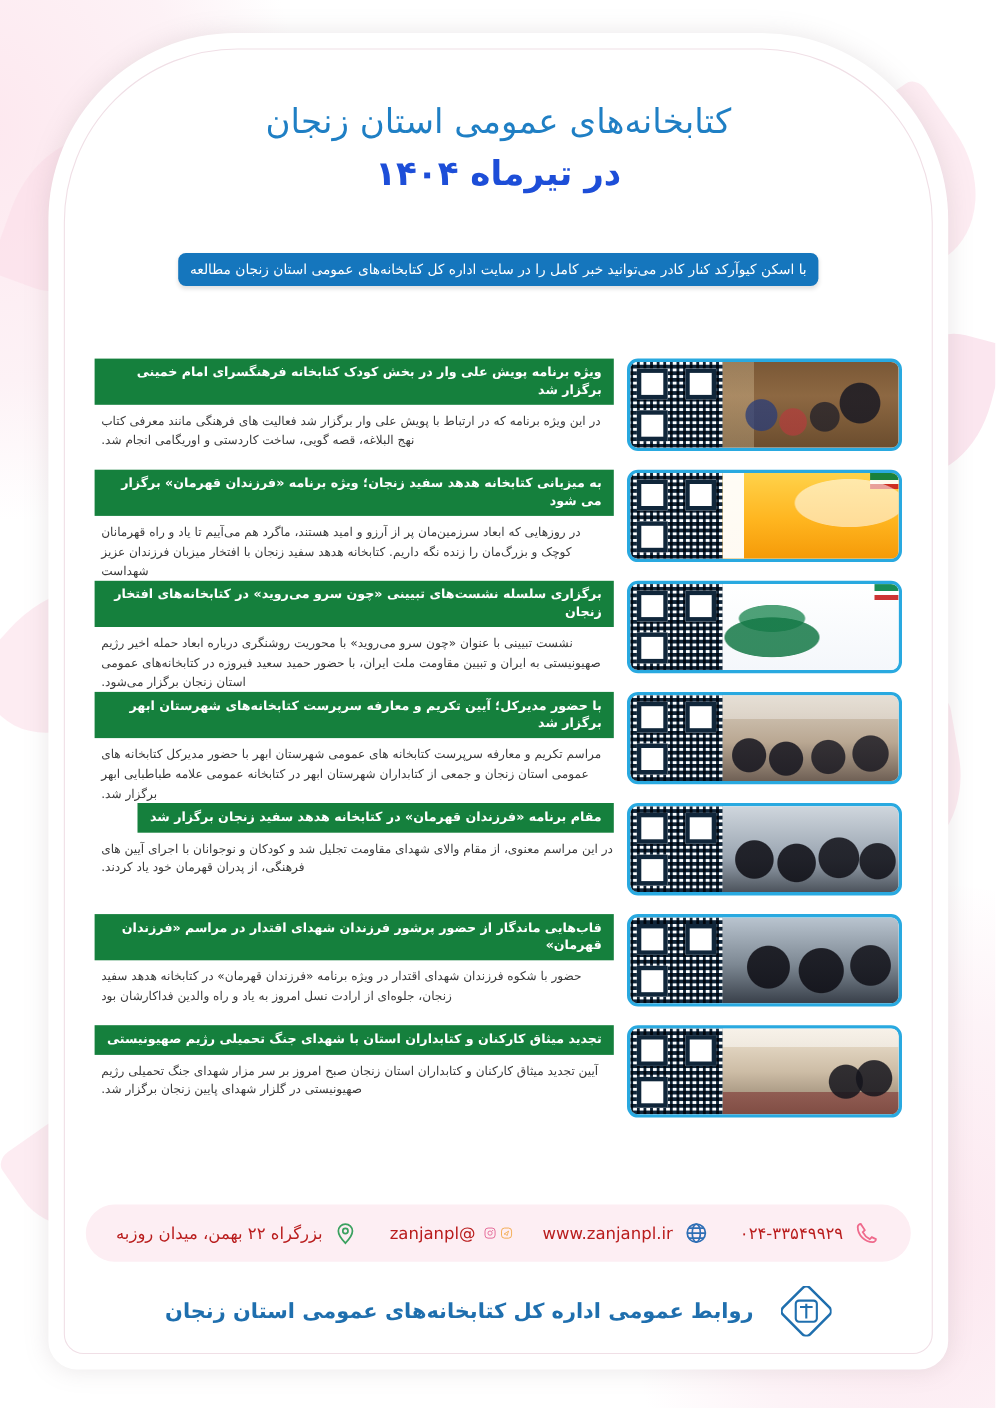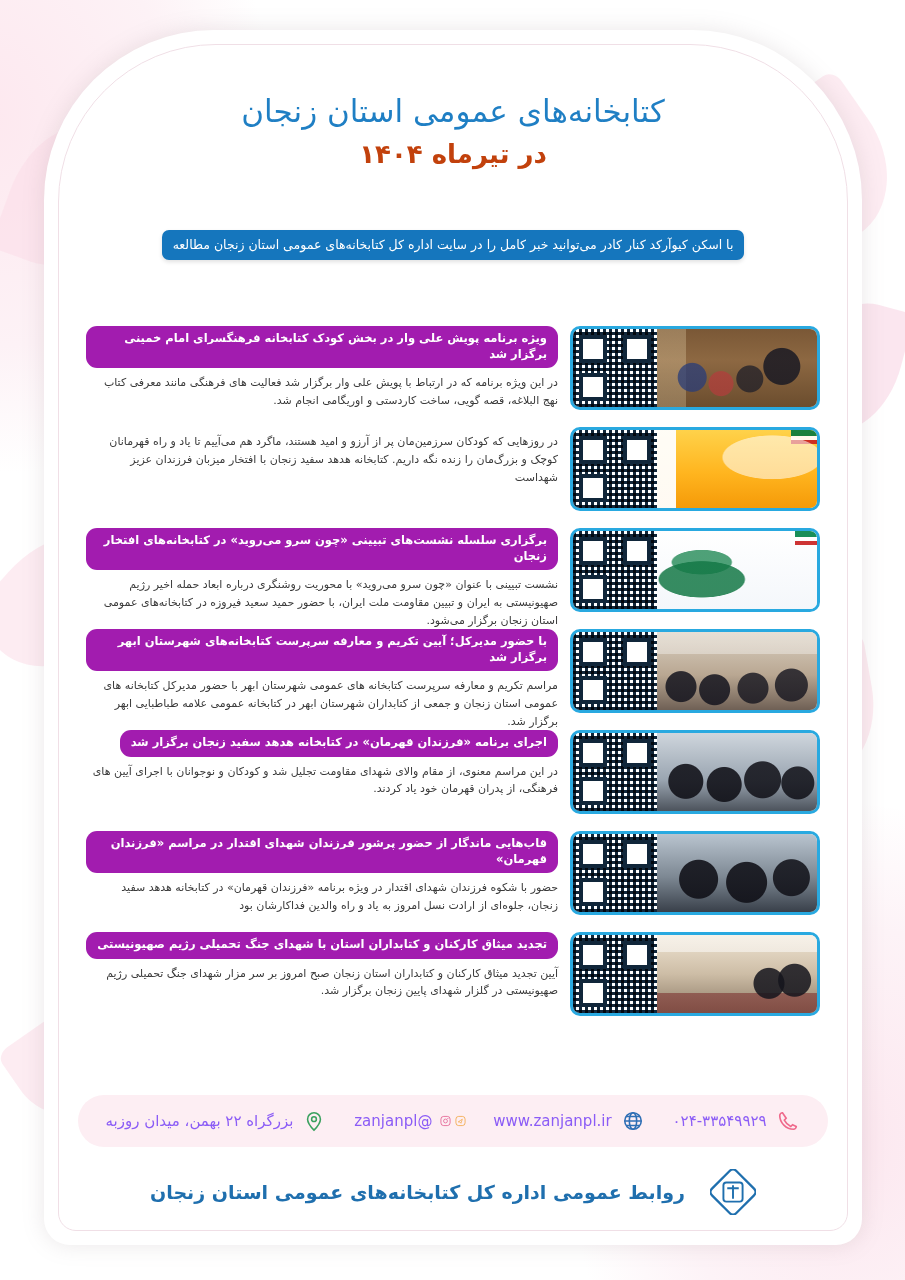--- a/index.html
+++ b/index.html
@@ -89,23 +89,23 @@
   }
   .title-line1 {
     font-size: 31px;
     font-weight: normal;
     color: #1f7fc4;
     letter-spacing: -.2px;
     line-height: 1.5;
     direction: rtl;
   }
   .title-line2 {
-    font-size: 26px;
+    font-size: 31px;
     font-weight: bold;
-    color: #c2410c;
+    color: #1d4ed8;
     line-height: 1.5;
     direction: rtl;
   }
 
   .subtitle-bar {
     position: absolute;
     left: 118px;
     right: 118px;
     top: 200px;
     background: #1576bd;
@@ -273,40 +273,40 @@
   }
 
   .content {
     position: absolute;
     right: 262px;
     left: 0;
     top: 0;
     height: 84px;
   }
   .news-title {
-    background: #a21caf;
+    background: #15803d;
     color: #ffffff;
     font-size: 11.5px;
     font-weight: bold;
-    border-radius: 11px;
+    border-radius: 0;
     padding: 5px 11px 6px;
     display: inline-block;
     max-width: 100%;
     box-sizing: border-box;
     line-height: 1.35;
     direction: rtl;
     text-align: right;
   }
   .news-body {
     margin-top: 6px;
     font-size: 11px;
     line-height: 1.62;
     color: #3a3a3a;
     direction: rtl;
-    text-align: right;
+    text-align: left;
     padding-left: 6px;
   }
   .orange-frame {
     position: absolute;
     right: 238px;
     left: -6px;
     top: 26px;
     bottom: -6px;
     border: 1.5px solid #f0852c;
     border-right: none;
@@ -328,21 +328,21 @@
     justify-content: space-around;
     direction: rtl;
     padding: 0 14px;
     box-sizing: border-box;
   }
   .f-item {
     display: flex;
     align-items: center;
     gap: 8px;
     font-size: 15px;
-    color: #8b5cf6;
+    color: #b91c1c;
     direction: rtl;
   }
   .f-ico {
     width: 26px; height: 26px;
     display: inline-flex;
     align-items: center;
     justify-content: center;
   }
   .f-ico svg { display:block; }
   .f-ico-dbl { display:flex; gap:4px; }
@@ -405,21 +405,21 @@
         <div class="content"><div class="news-title">ویژه برنامه پویش علی وار در بخش کودک کتابخانه فرهنگسرای امام خمینی برگزار شد</div><div class="news-body">در این ویژه برنامه که در ارتباط با پویش علی وار برگزار شد فعالیت های فرهنگی مانند معرفی کتاب نهج البلاغه، قصه گویی، ساخت کاردستی و اوریگامی انجام شد.</div></div>
       </div>
       <div class="news-item">
         <div class="orange-frame"></div>
         <div class="media">
           <div class="qr">
             <span class="qr-b"></span>
           </div>
           <div class="photo ph-poster"></div>
         </div>
-        <div class="content"><div class="news-body">در روزهایی که کودکان سرزمین‌مان پر از آرزو و امید هستند، ماگرد هم می‌آییم تا یاد و راه قهرمانان کوچک و بزرگ‌مان را زنده نگه داریم. کتابخانه هدهد سفید زنجان با افتخار میزبان فرزندان عزیز شهداست</div></div>
+        <div class="content"><div class="news-title">به میزبانی کتابخانه هدهد سفید زنجان؛ ویژه برنامه «فرزندان قهرمان» برگزار می شود</div><div class="news-body">در روزهایی که ابعاد سرزمین‌مان پر از آرزو و امید هستند، ماگرد هم می‌آییم تا یاد و راه قهرمانان کوچک و بزرگ‌مان را زنده نگه داریم. کتابخانه هدهد سفید زنجان با افتخار میزبان فرزندان عزیز شهداست</div></div>
       </div>
       <div class="news-item">
         <div class="orange-frame"></div>
         <div class="media">
           <div class="qr">
             <span class="qr-b"></span>
           </div>
           <div class="photo ph-tree"></div>
         </div>
         <div class="content"><div class="news-title">برگزاری سلسله نشست‌های تبیینی «چون سرو می‌روید» در کتابخانه‌های افتخار زنجان</div><div class="news-body">نشست تبیینی با عنوان «چون سرو می‌روید» با محوریت روشنگری درباره ابعاد حمله اخیر رژیم صهیونیستی به ایران و تبیین مقاومت ملت ایران، با حضور حمید سعید فیروزه در کتابخانه‌های عمومی استان زنجان برگزار می‌شود.</div></div>
@@ -435,21 +435,21 @@
         <div class="content"><div class="news-title">با حضور مدیرکل؛ آیین تکریم و معارفه سرپرست کتابخانه‌های شهرستان ابهر برگزار شد</div><div class="news-body">مراسم تکریم و معارفه سرپرست کتابخانه های عمومی شهرستان ابهر با حضور مدیرکل کتابخانه های عمومی استان زنجان و جمعی از کتابداران شهرستان ابهر در کتابخانه عمومی علامه طباطبایی ابهر برگزار شد.</div></div>
       </div>
       <div class="news-item">
         <div class="orange-frame"></div>
         <div class="media">
           <div class="qr">
             <span class="qr-b"></span>
           </div>
           <div class="photo ph-children"></div>
         </div>
-        <div class="content"><div class="news-title">اجرای برنامه «فرزندان قهرمان» در کتابخانه هدهد سفید زنجان برگزار شد</div><div class="news-body">در این مراسم معنوی، از مقام والای شهدای مقاومت تجلیل شد و کودکان و نوجوانان با اجرای آیین های فرهنگی، از پدران قهرمان خود یاد کردند.</div></div>
+        <div class="content"><div class="news-title">مقام برنامه «فرزندان قهرمان» در کتابخانه هدهد سفید زنجان برگزار شد</div><div class="news-body">در این مراسم معنوی، از مقام والای شهدای مقاومت تجلیل شد و کودکان و نوجوانان با اجرای آیین های فرهنگی، از پدران قهرمان خود یاد کردند.</div></div>
       </div>
       <div class="news-item">
         <div class="orange-frame"></div>
         <div class="media">
           <div class="qr">
             <span class="qr-b"></span>
           </div>
           <div class="photo ph-salute"></div>
         </div>
         <div class="content"><div class="news-title">قاب‌هایی ماندگار از حضور پرشور فرزندان شهدای اقتدار در مراسم «فرزندان قهرمان»</div><div class="news-body">حضور با شکوه فرزندان شهدای اقتدار در ویژه برنامه «فرزندان قهرمان» در کتابخانه هدهد سفید زنجان، جلوه‌ای از ارادت نسل امروز به یاد و راه والدین فداکارشان بود</div></div>

